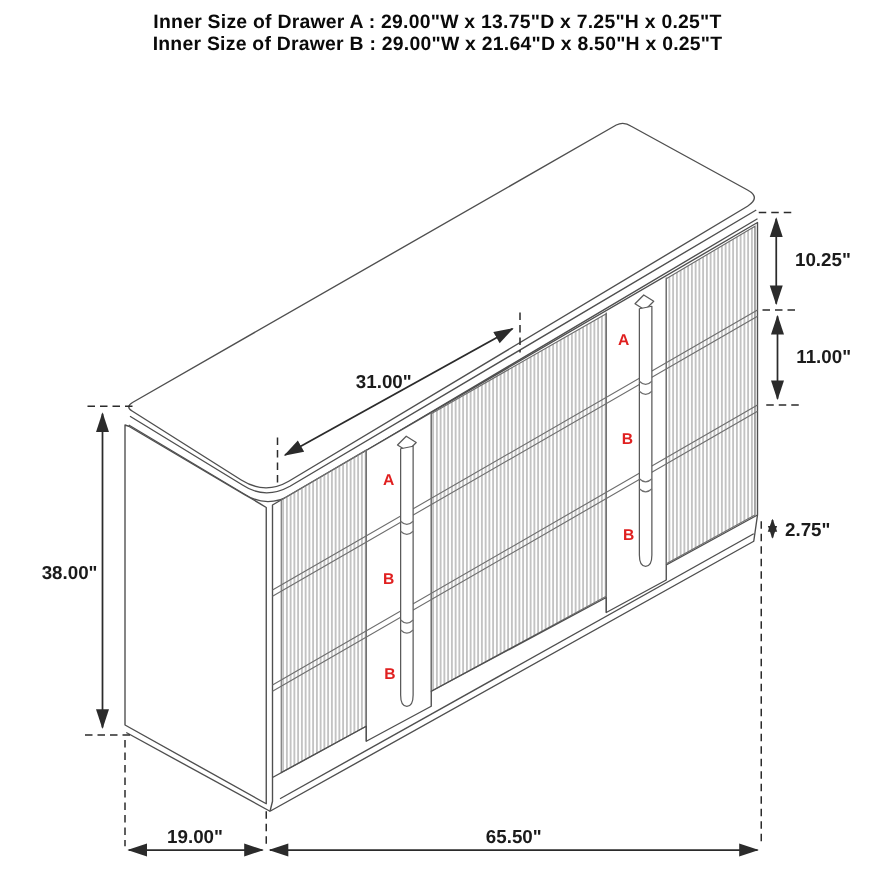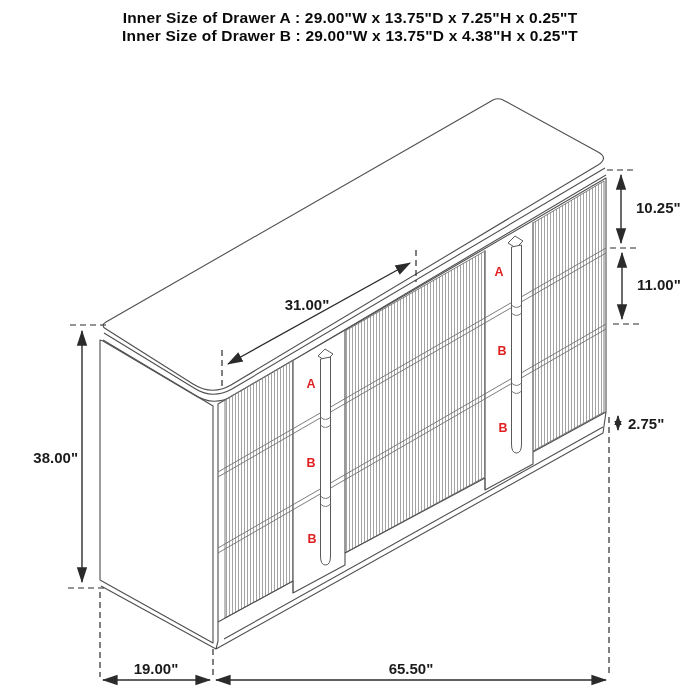--- a/index.html
+++ b/index.html
@@ -20,21 +20,21 @@
   .redtext{font-family:"Liberation Sans",sans-serif;font-weight:bold;
            font-size:12.5px;fill:#e02020;text-anchor:middle;}
 </style>
 </head>
 <body>
 
 <div class="page">
 
   <div class="title">
     <div>Inner Size of Drawer A : 29.00"W x 13.75"D x 7.25"H x 0.25"T</div>
-    <div>Inner Size of Drawer B : 29.00"W x 13.75"D x 4.38"H x 0.25"T</div>
+    <div>Inner Size of Drawer B : 29.00"W x 21.64"D x 8.50"H x 0.25"T</div>
   </div>
 
   <svg width="700" height="700" viewBox="0 0 700 700">
     <defs>
       <pattern id="flute" width="3" height="6" patternUnits="userSpaceOnUse">
         <line x1="1.5" y1="-1" x2="1.5" y2="7" stroke="#9a9a9a" stroke-width="0.9"></line>
       </pattern>
       <marker id="arr" viewBox="0 0 10 8" refX="9.3" refY="4" markerWidth="11.5" markerHeight="9" orient="auto-start-reverse">
         <path d="M0,0.7 L10,4 L0,7.3 Z" fill="#2b2b2b"></path>
       </marker>

